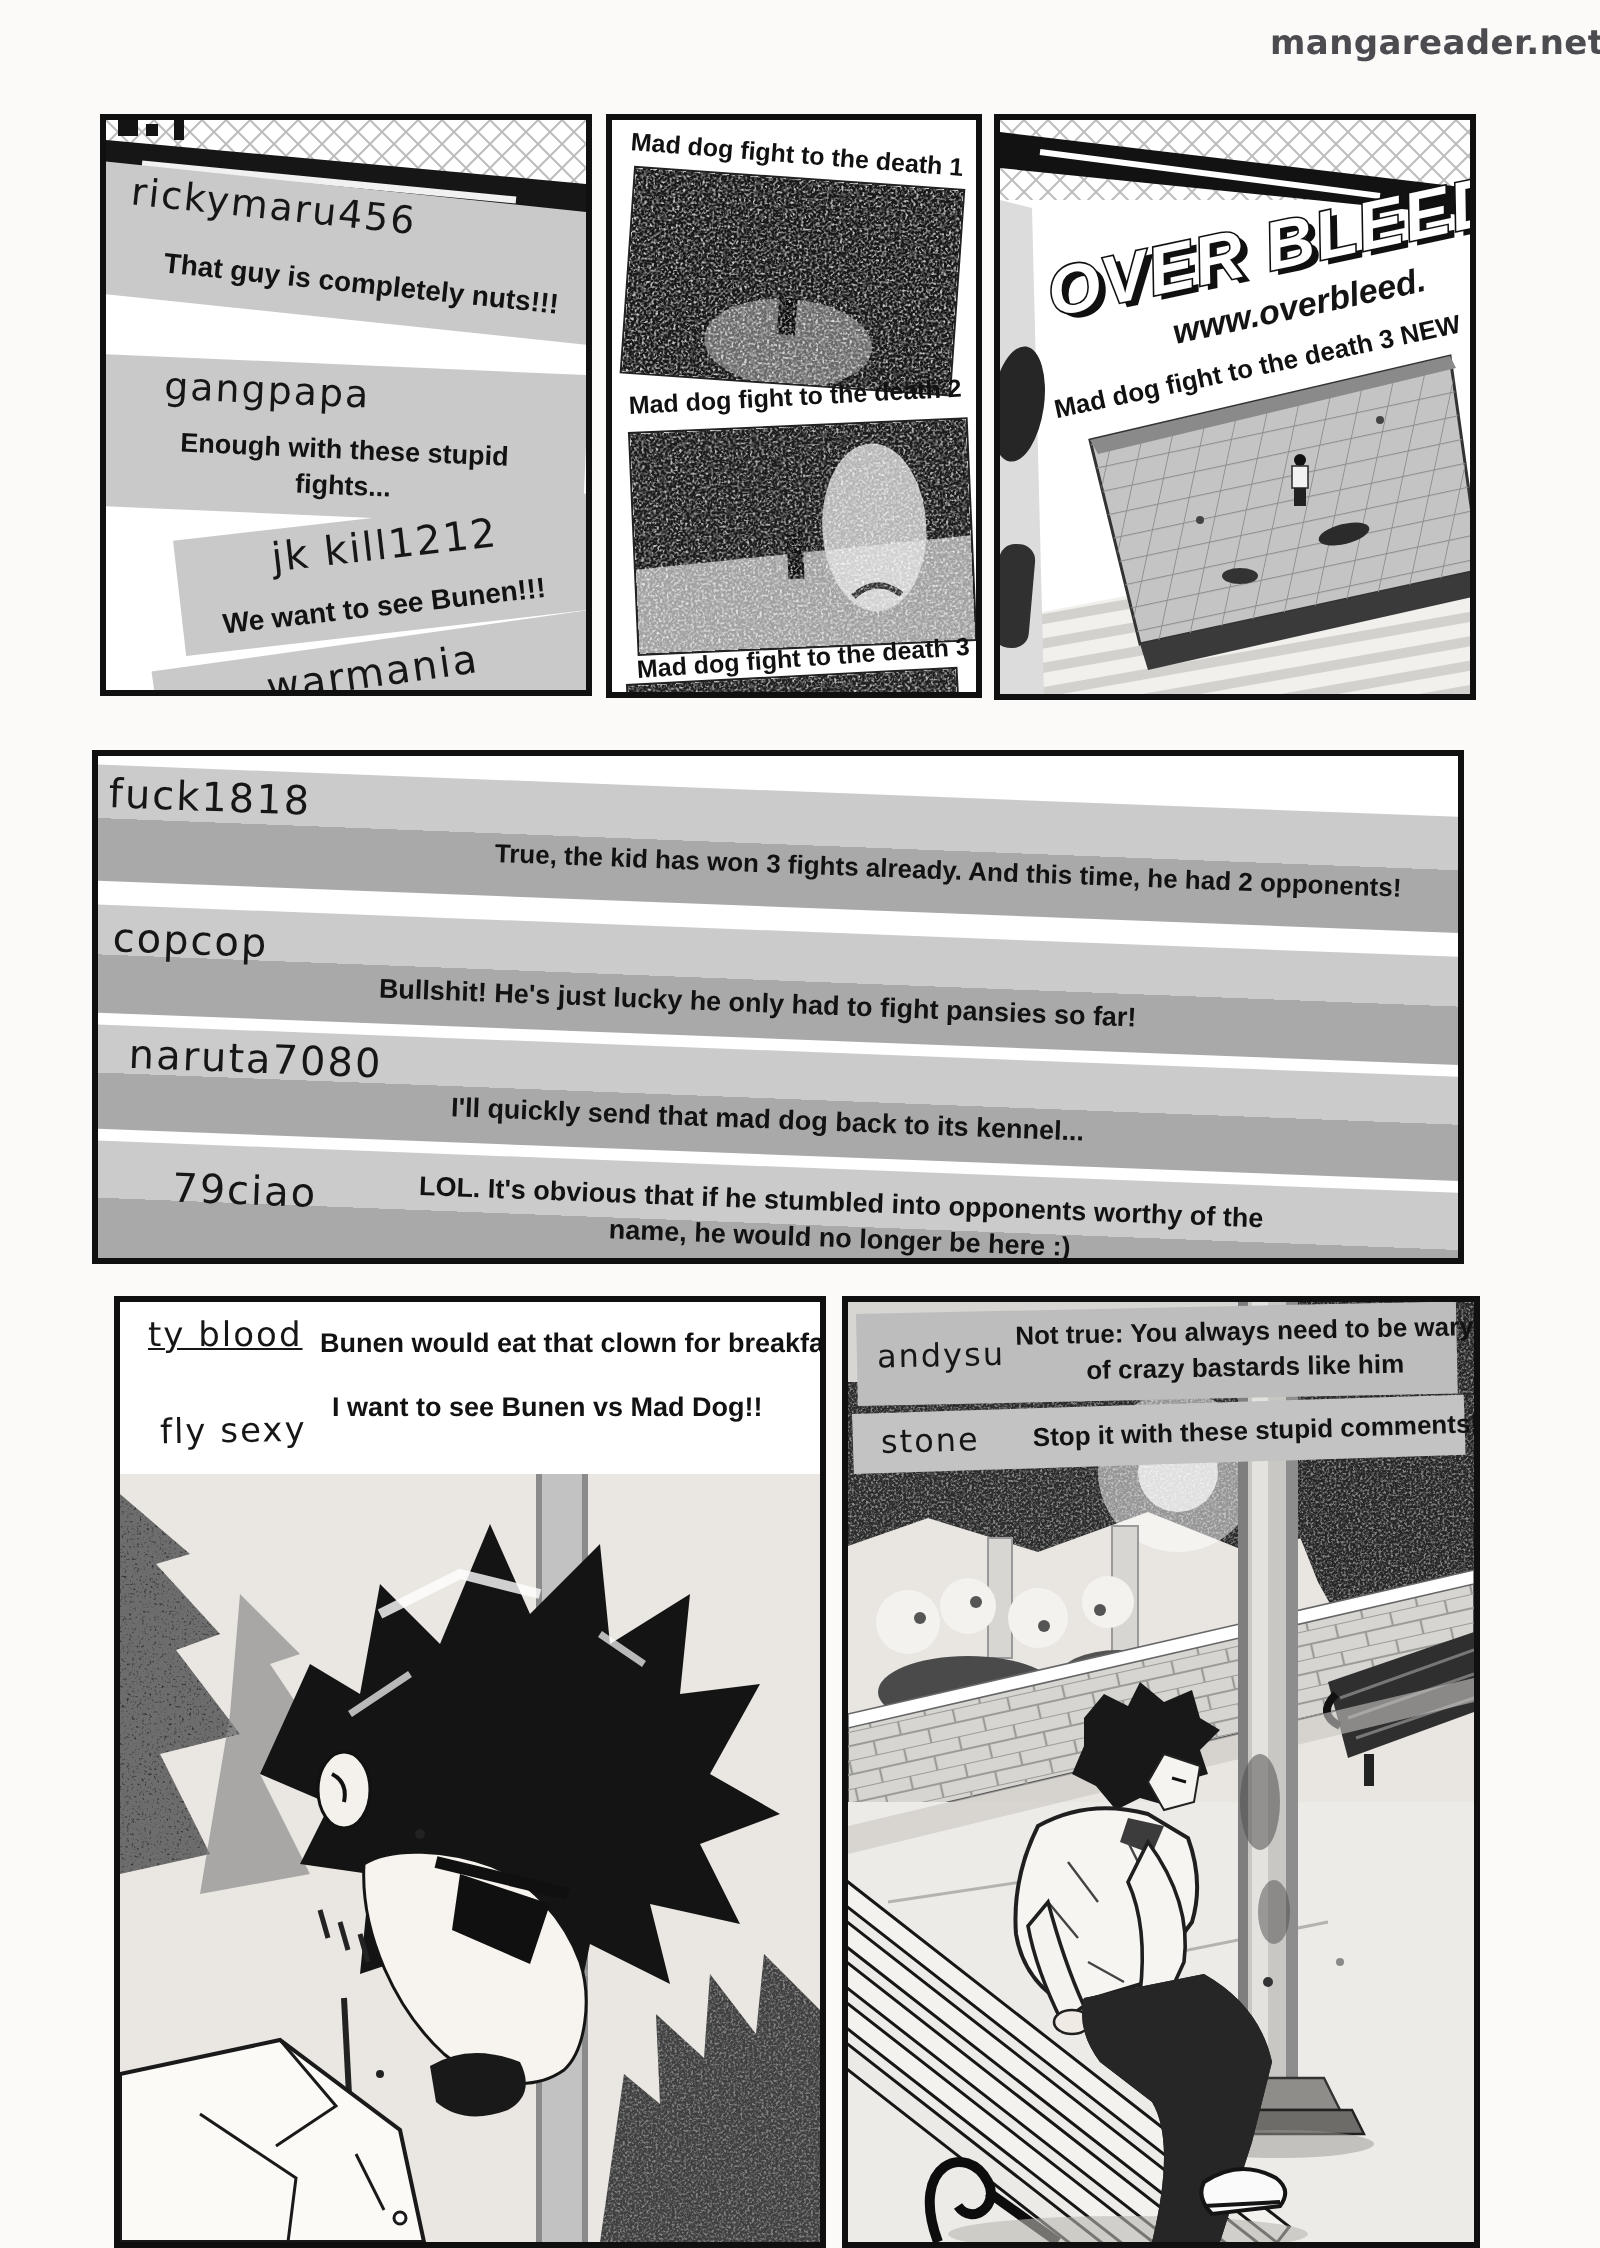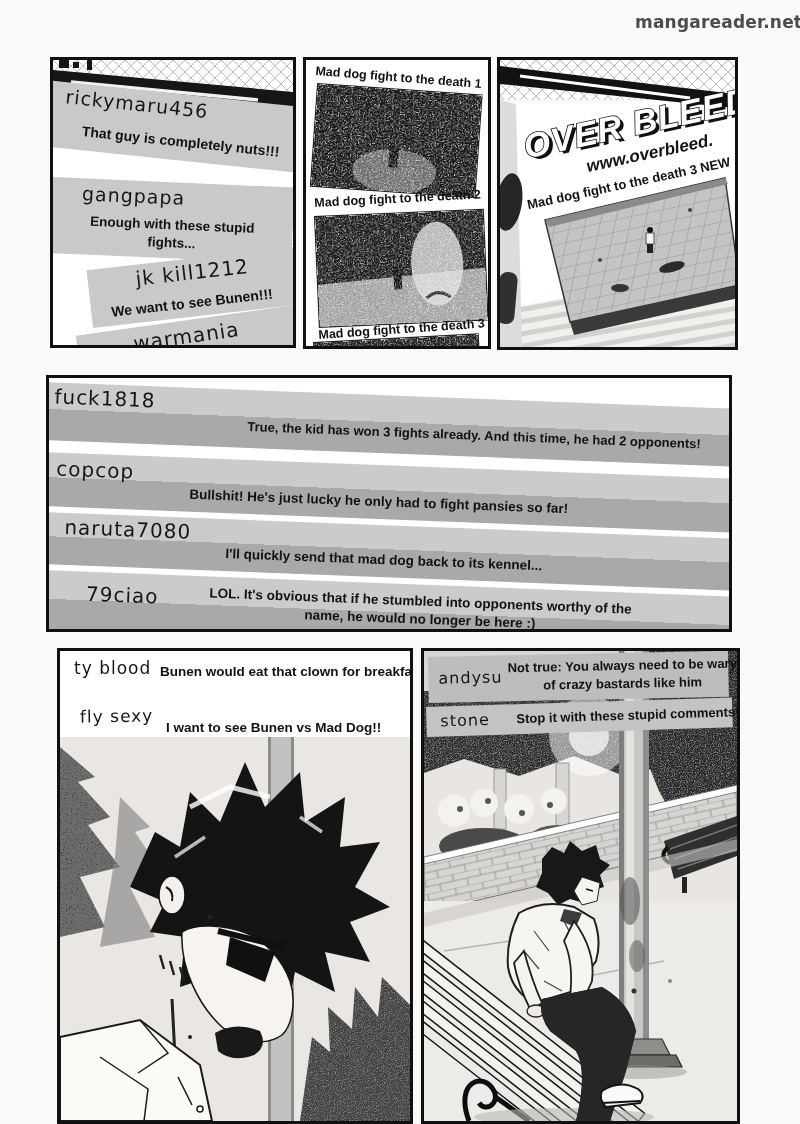--- a/index.html
+++ b/index.html
@@ -182,24 +182,24 @@
       <span class="user" style="left:24px;top:2px;font-size:20px;">naruta7080</span>
       <span class="msg nowrap" style="left:186px;top:26px;font-size:13.5px;">I'll quickly send that mad dog back to its kennel...</span>
     </div>
     <div class="p4row" style="top:192px;height:62px;">
       <span class="user" style="left:46px;top:10px;font-size:20px;">79ciao</span>
       <span class="msg" style="left:158px;top:8px;font-size:13.5px;width:445px;">LOL. It's obvious that if he stumbled into opponents worthy of the name, he would no longer be here :)</span>
     </div>
   </div>
 
   <div class="panel" style="left:57px;top:648px;width:356px;height:476px;">
-    <span class="flat-user" style="left:14px;top:7px;font-size:17px;">ty blood</span>
+    <span class="flat-user" style="left:14px;top:7px;font-size:17px;text-decoration:underline;">ty blood</span>
     <span class="msg nowrap" style="left:100px;top:12px;font-size:13.5px;">Bunen would eat that clown for breakfast...</span>
     <span class="flat-user" style="left:20px;top:55px;font-size:17px;transform:rotate(-1deg);">fly sexy</span>
-    <span class="msg nowrap" style="left:106px;top:68px;font-size:13.5px;">I want to see Bunen vs Mad Dog!!</span>
+    <span class="msg nowrap" style="left:106px;top:44px;font-size:13.5px;">I want to see Bunen vs Mad Dog!!</span>
 
     <svg class="art" style="left:0;top:86px;" width="350" height="384" viewBox="0 0 350 384">
       <rect width="350" height="384" fill="#eae7e2"></rect>
 
       <g>
         <rect x="208" y="0" width="26" height="384" fill="#c2c2c2"></rect>
         <rect x="208" y="0" width="3" height="384" fill="#8b8b8b"></rect>
         <rect x="231" y="0" width="3" height="384" fill="#8b8b8b"></rect>
         <rect x="208" y="248" width="26" height="3" fill="#9a9a9a"></rect>
       </g>

